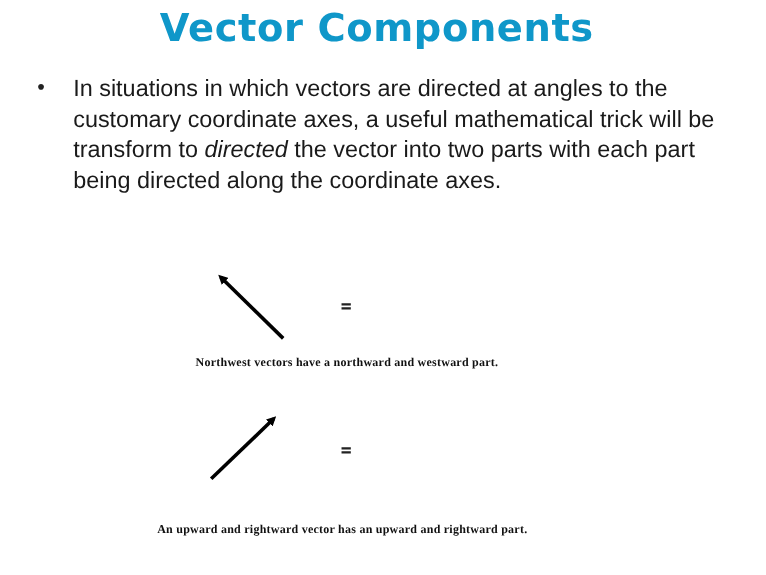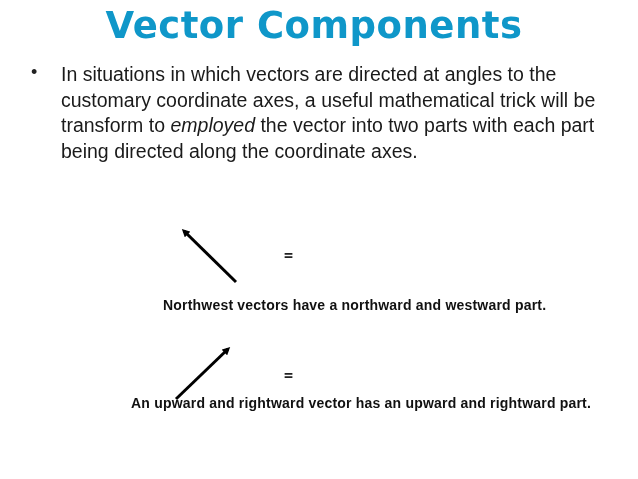--- a/index.html
+++ b/index.html
@@ -1,48 +1,48 @@
 <!DOCTYPE html>
 <html><head>
 <meta charset="utf-8">
 <style>
   html, body { margin:0; padding:0; background:#ffffff; }
   body { width:638px; height:479px; position:relative; overflow:hidden; font-family:"DejaVu Sans", sans-serif; }
-  .title { position:absolute; left:0; top:4px; width:628px; text-align:center; font-family:"DejaVu Sans", sans-serif; font-weight:bold; font-size:37px; color:#0f97c9; letter-spacing:0.5px; }
+  .title { position:absolute; left:0; top:4px; width:628px; text-align:center; font-family:"DejaVu Sans", sans-serif; font-weight:bold; font-size:32px; color:#0f97c9; letter-spacing:0.5px; }
   .bullet-row { position:absolute; left:31px; top:62px; width:580px; }
   .bullet-dot { position:absolute; left:0; top:0; font-family:"Liberation Sans", sans-serif; font-size:18px; color:#222; }
   .bullet-text { position:absolute; left:30px; top:0; width:548px; font-family:"Liberation Sans", sans-serif; font-size:19.5px; line-height:25.6px; color:#1a1a1a; }
   .bullet-text em { font-style:italic; }
   .diagram { position:absolute; left:0; top:0; width:638px; height:479px; }
   .eq { position:absolute; font-family:"DejaVu Sans Mono", monospace; font-weight:bold; font-size:15px; color:#222; }
-  .caption { position:absolute; font-family:Liberation Sans, sans-serif; font-weight:bold; font-size:14px; color:#111; white-space:nowrap; letter-spacing:0.2px; }
+  .caption { position:absolute; font-family:Liberation Serif, serif; font-weight:bold; font-size:10px; color:#111; white-space:nowrap; letter-spacing:0.2px; }
 </style>
 </head>
 <body>
 
 <div>
   <div class="title">Vector Components</div>
 
   <div class="bullet-row">
     <span class="bullet-dot">•</span>
-    <div class="bullet-text"><span>In situations in which vectors are directed at angles to the customary coordinate axes, a useful mathematical trick will be transform to </span><em>employed</em><span> the vector into two parts with each part being directed along the coordinate axes.</span></div>
+    <div class="bullet-text"><span>In situations in which vectors are directed at angles to the customary coordinate axes, a useful mathematical trick will be transform to </span><em>directed</em><span> the vector into two parts with each part being directed along the coordinate axes.</span></div>
   </div>
 
   <svg class="diagram" width="638" height="479" viewBox="0 0 638 479">
     <defs>
       <marker id="ah" markerWidth="8" markerHeight="8" refX="5" refY="4" orient="auto" markerUnits="userSpaceOnUse">
         <path d="M0,0 L8,4 L0,8 Z" fill="#000"></path>
       </marker>
     </defs>
     <g>
       <line x1="236" y1="282" x2="184" y2="231" stroke="#000" stroke-width="3" marker-end="url(#ah)"></line>
     </g>
     <g>
       <line x1="176" y1="399" x2="228" y2="349" stroke="#000" stroke-width="3" marker-end="url(#ah)"></line>
     </g>
   </svg>
 
   <div class="eq" style="left:284px; top:246px;">=</div>
   <div class="caption" style="left:163px; top:297px;">Northwest vectors have a northward and westward part.</div>
 
   <div class="eq" style="left:284px; top:366px;">=</div>
-  <div class="caption" style="left:131px; top:395px;">An upward and rightward vector has an upward and rightward part.</div>
+  <div class="caption" style="left:131px; top:436px;">An upward and rightward vector has an upward and rightward part.</div>
 </div>
 
 </body></html>

